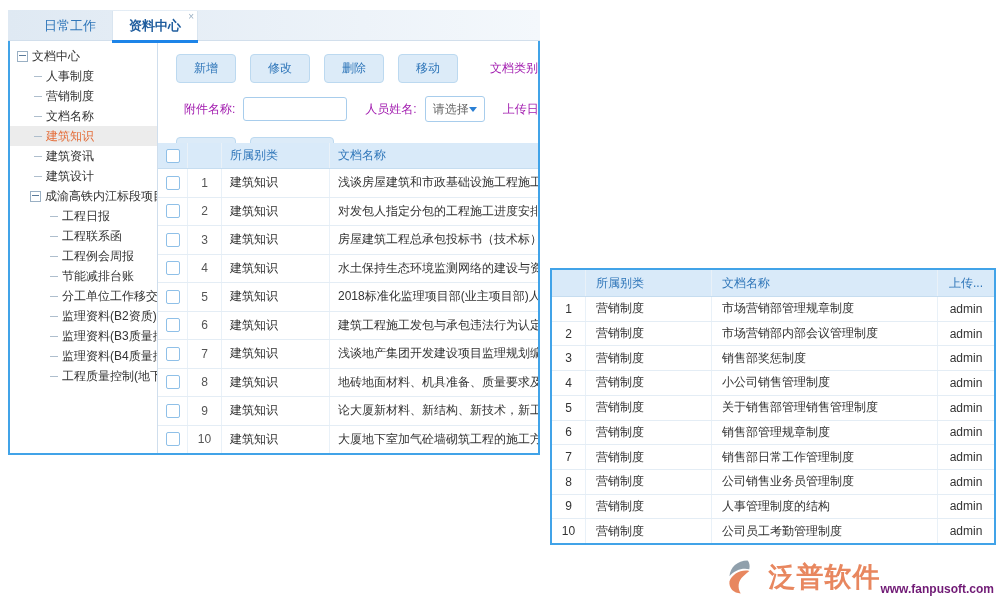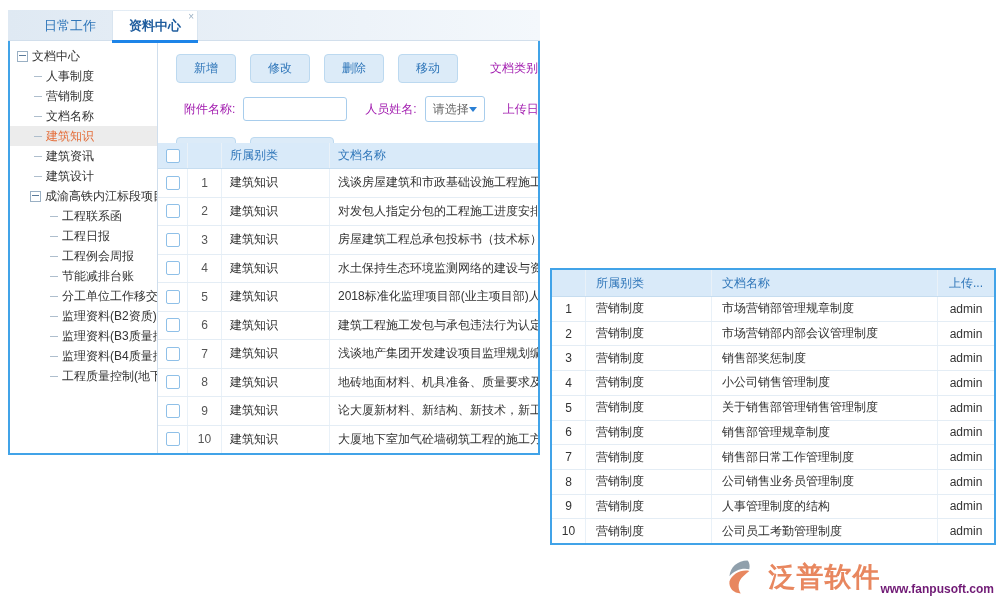--- a/index.html
+++ b/index.html
@@ -136,27 +136,27 @@
 
         <div class="tree-item lvl1 expandable">
           <span class="expander"></span>
 
           <span>成渝高铁内江标段项目</span>
         </div>
 
         <div class="tree-item lvl2">
 
           <span class="dash"></span>
+          <span>工程日报</span>
+        </div>
+
+        <div class="tree-item lvl2">
+
+          <span class="dash"></span>
           <span>工程联系函</span>
-        </div>
-
-        <div class="tree-item lvl2">
-
-          <span class="dash"></span>
-          <span>工程日报</span>
         </div>
 
         <div class="tree-item lvl2">
 
           <span class="dash"></span>
           <span>工程例会周报</span>
         </div>
 
         <div class="tree-item lvl2">
 

